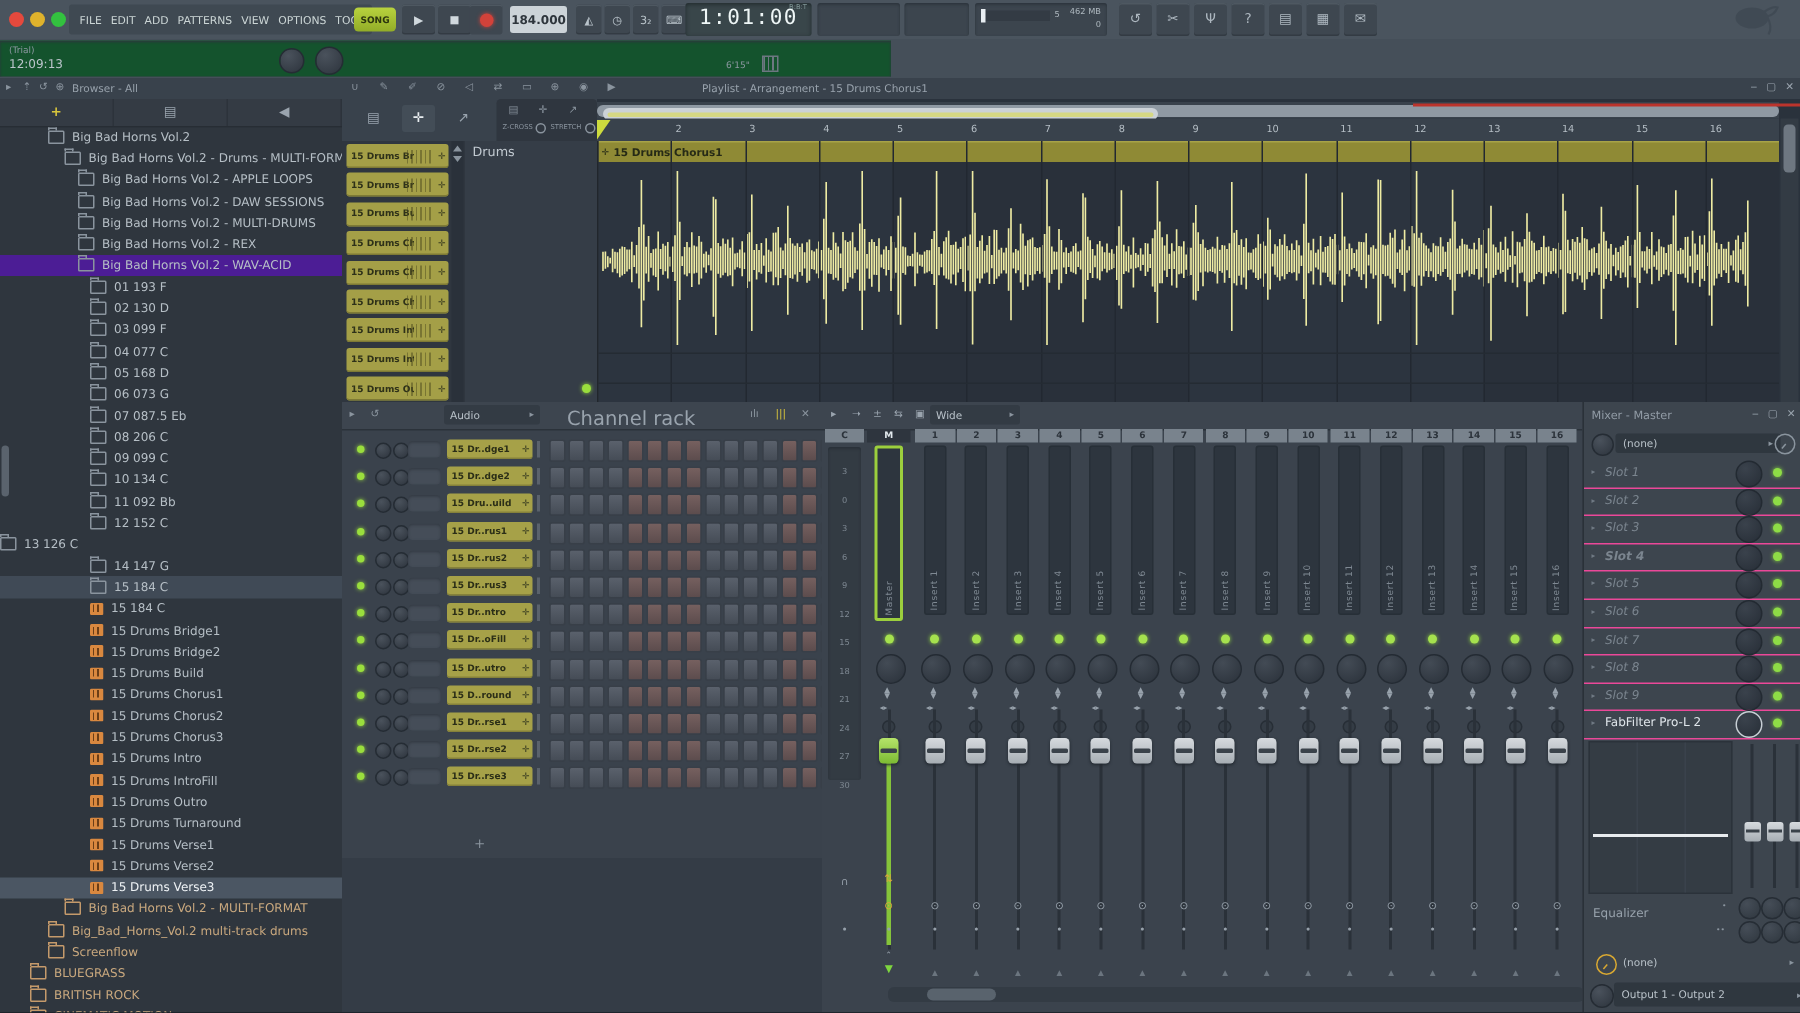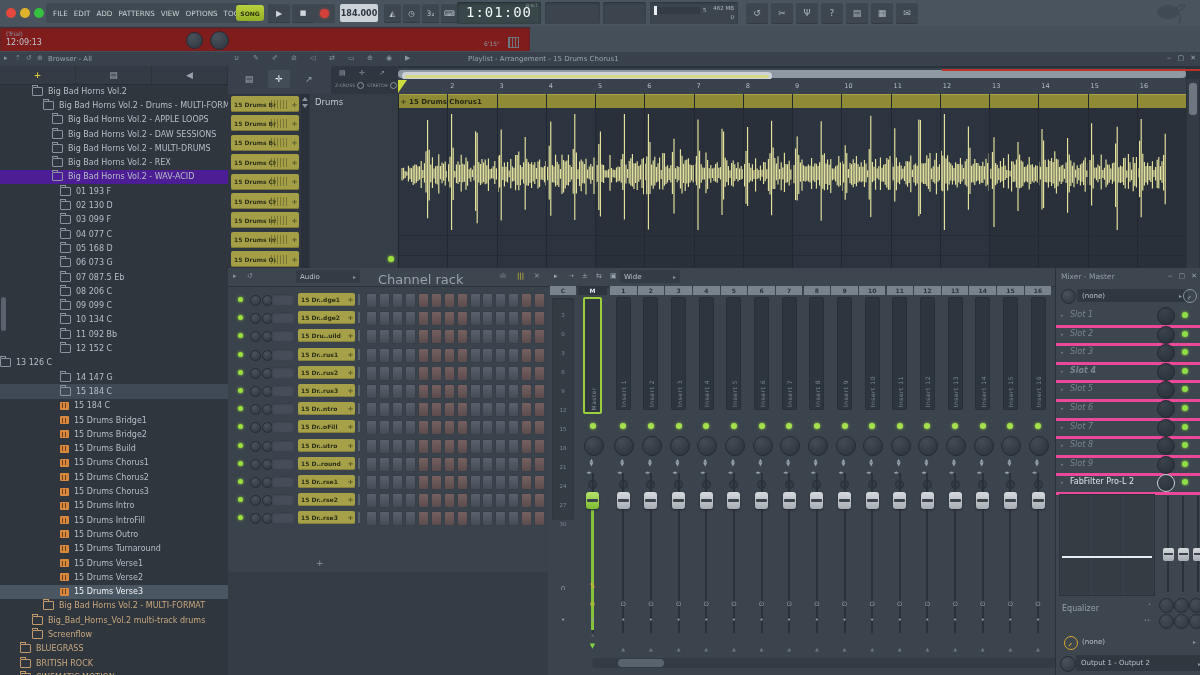--- a/index.html
+++ b/index.html
@@ -35,21 +35,21 @@
   #cpupanel{left:650px;top:2px;width:88px;height:22px;background:#3c454e;border-radius:2px;
             box-shadow:inset 0 1px 2px #2b333b}
   #cpumeter{position:absolute;left:4px;top:5px;width:46px;height:7px;background:#333b44}
   #cputick{position:absolute;left:4px;top:4px;width:3px;height:9px;background:#e8eef2}
   .cputxt{position:absolute;font-size:5.5px;color:#aeb8bf}
   .ubtn{top:2px;width:22px;height:22px;background:#3e4750;border-radius:2px;color:#aeb8c0;
         font-size:9px;display:flex;align-items:center;justify-content:center;
         box-shadow:inset 0 1px 0 #4e5861,inset 0 -1px 0 #333b43}
   
   #infobar{left:0;top:26px;width:1200px;height:26px;background:#454f59;border-bottom:1px solid #262d34}
-  #hintpanel{left:0;top:1px;width:530px;height:24px;background:#7f1d1d;box-shadow:inset 0 1px 2px #2e363e}
+  #hintpanel{left:0;top:1px;width:594px;height:24px;background:#14532d;box-shadow:inset 0 1px 2px #2e363e}
   #trial{position:absolute;left:6px;top:3px;font-size:6px;color:#8d98a2}
   #sessiontime{position:absolute;left:6px;top:11px;font-size:8px;color:#bcc5cc}
   #songlen{position:absolute;left:484px;top:13px;font-size:6px;color:#8d98a2}
   #gridicon{position:absolute;left:508px;top:10px;width:9px;height:9px;border:1px solid #6d7781;
             background:repeating-linear-gradient(90deg,#6d7781 0 1px,transparent 1px 3px)}
   .knob{border-radius:50%;background:radial-gradient(circle at 35% 28%,#4a525c,#2d343d);
         border:1px solid #252c34}
   #slider{left:238px;top:38px;width:92px;height:2px;background:#2f373f}
   #sliderthumb{left:240px;top:32px;width:7px;height:13px;background:#99a3ac;border-radius:2px}
   .vbtn{top:29px;width:19px;height:19px;background:#3e4750;border-radius:2px;color:#c3ccd2;
@@ -178,21 +178,21 @@
   #cscale{position:absolute;left:4px;top:30px;width:22px;height:222px;background:#333b43;border-radius:2px;box-shadow:inset 0 1px 2px #282f37}
   .dbv{position:absolute;left:0;width:22px;text-align:center;font-size:5.5px;color:#7e8892}
   
   #pluginpanel{left:1055px;top:268px;width:145px;height:407px;background:#3d454e;border-left:1px solid #2a3138}
   #pptitle{position:absolute;left:5px;top:4px;font-size:7.5px;color:#929ca6}
   #ppgen{position:absolute;left:0;top:18px;width:145px;height:20px}
   .dd{background:#2f373f;border-radius:2px;display:flex;align-items:center;justify-content:space-between;
       font-size:7px;color:#b9c2c9;padding:0 5px}
   .clockic{border:1px solid #8a949e;border-radius:50%;position:relative}
   .clockic::after{content:'';position:absolute;left:50%;top:50%;width:1px;height:4px;background:#8a949e;transform-origin:top;transform:rotate(40deg)}
-  .slotrow{position:absolute;left:0;width:145px;height:18.6px;border-bottom:3px solid #ec4899}
+  .slotrow{position:absolute;left:0;width:145px;height:18.6px;border-bottom:1px solid #ec4899}
   .slotarr{position:absolute;left:5px;top:6px;font-size:5px;color:#707a84}
   .slotlbl{position:absolute;left:14px;top:4px;font-size:8px;font-style:italic;color:#7b858f;white-space:nowrap}
   .slotrow.loaded .slotlbl{font-style:normal;color:#dfe5ea}
   .slotknob{position:absolute;left:101px;top:1px;width:16px;height:16px;border-radius:50%;
             background:radial-gradient(circle at 35% 28%,#3a424c,#272e37);border:1px solid #232a32}
   .slotrow.loaded .slotknob{border:1px solid #c8cfd5}
   .slotled{position:absolute;left:126px;top:6px;width:6px;height:6px;border-radius:50%;background:#8edc46;box-shadow:0 0 3px #8edc46}
   #eqdisp{position:absolute;left:3px;top:226px;width:94px;height:100px;background:#343c44;border:1px solid #2b323a}
   .eqgrid{position:absolute;top:0;width:1px;height:100px;background:#3a424c}
   #eqline{position:absolute;left:2px;top:61px;width:90px;height:2px;background:#e8ecef}

